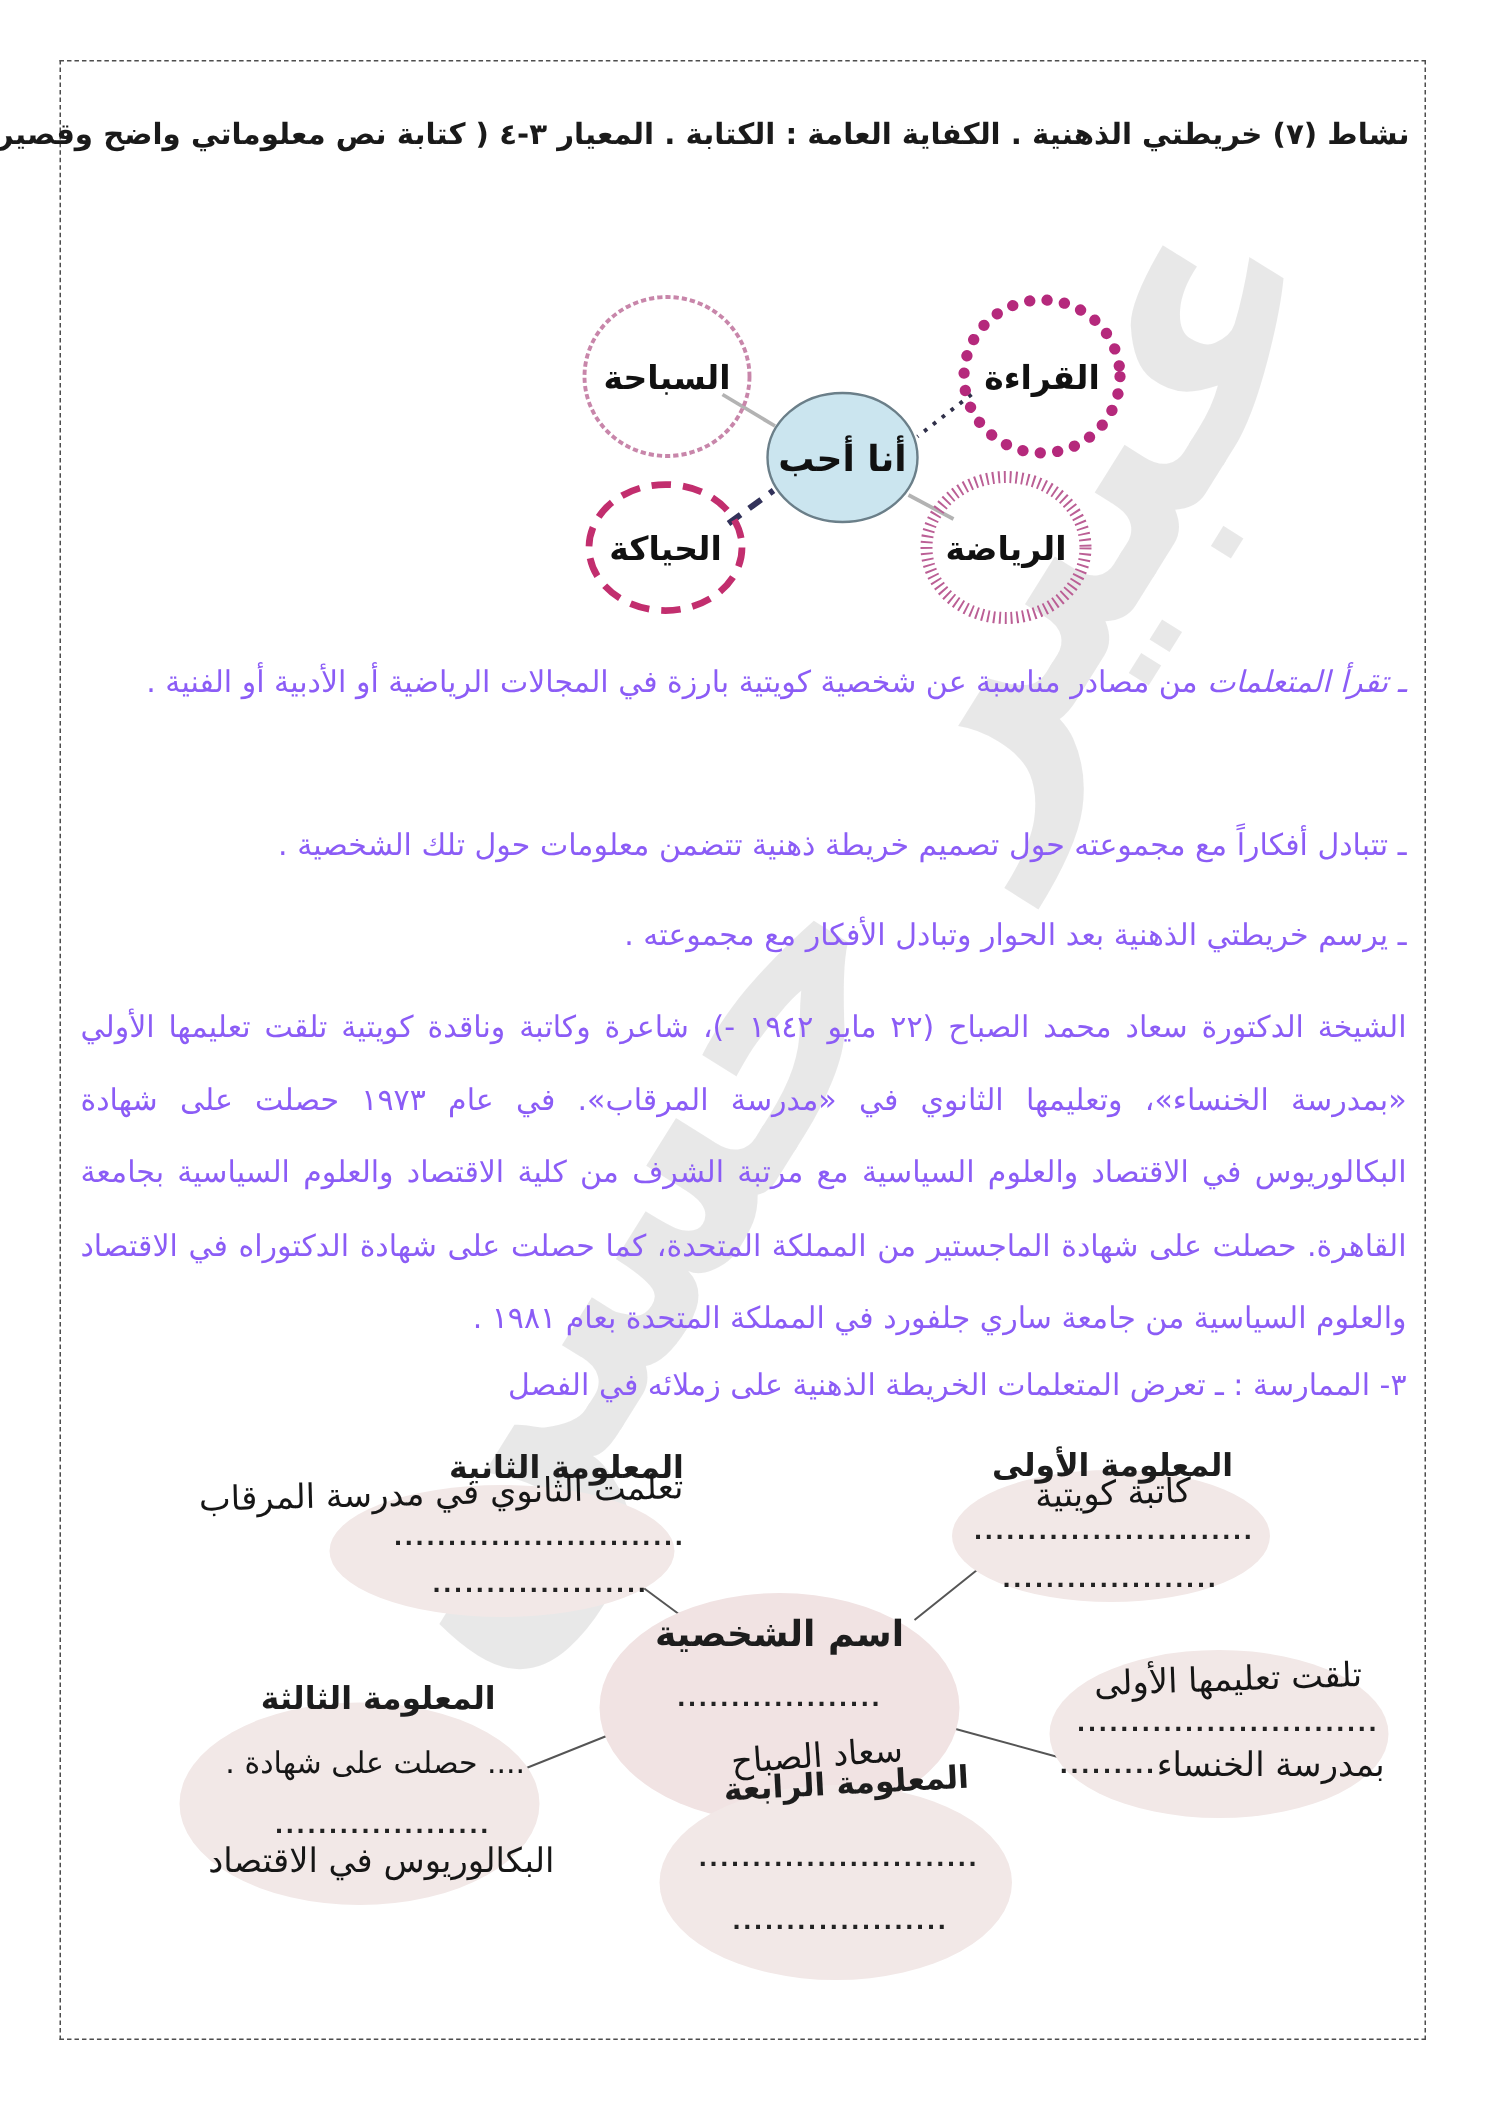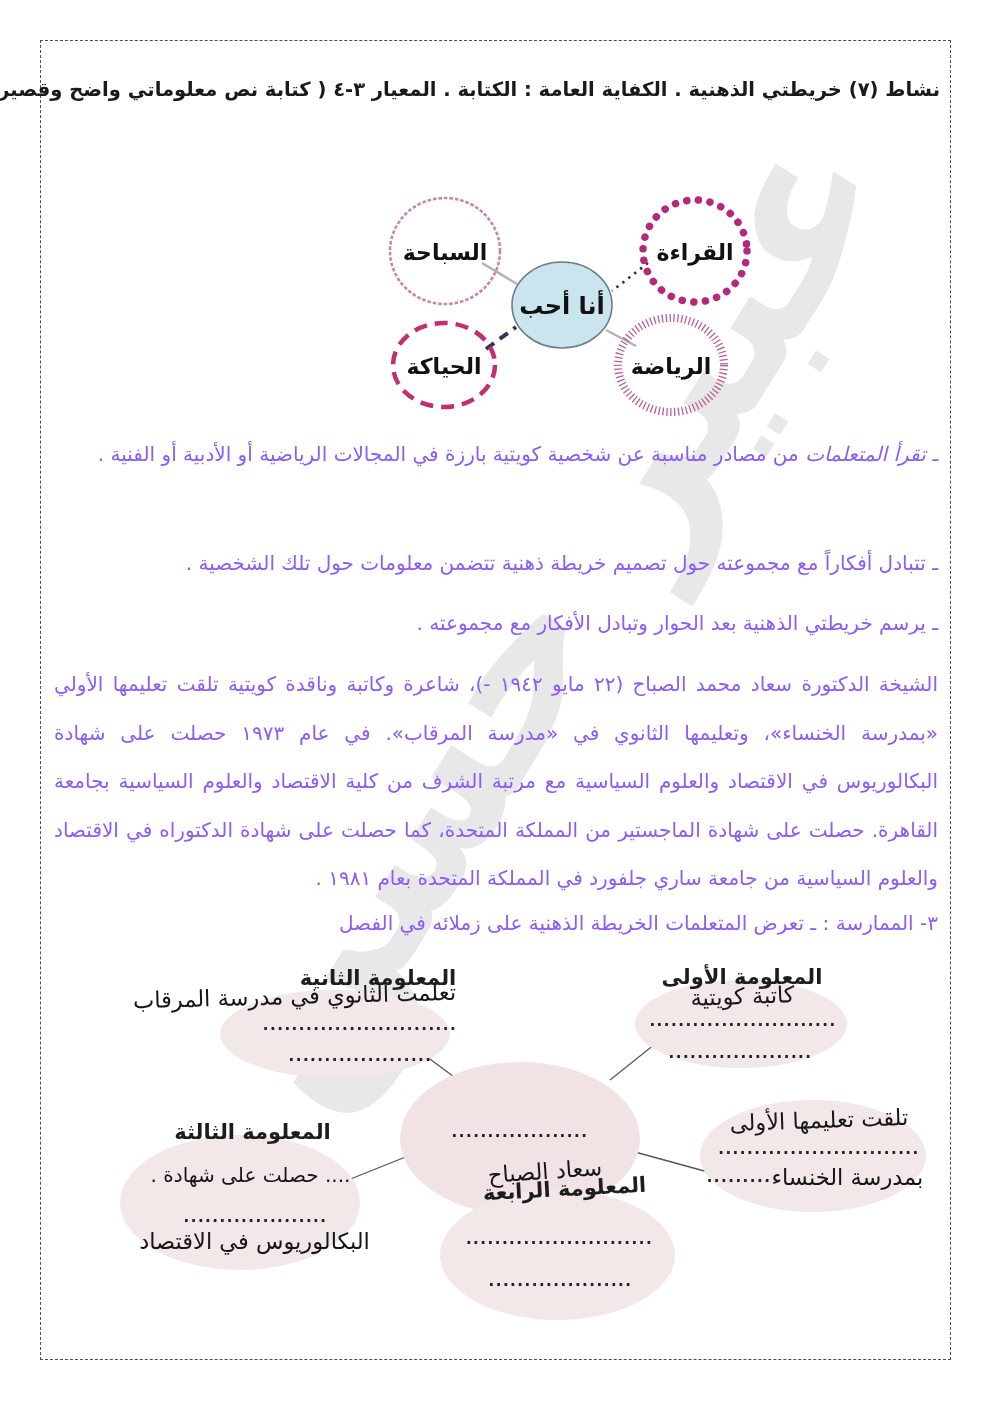--- a/index.html
+++ b/index.html
@@ -112,20 +112,21 @@
       <line x1="495" y1="257" x2="503" y2="290" stroke="#555" stroke-width="1.3"></line>
     </svg>
 
     <div class="bubble" style="left:170px;top:30px;width:230px;height:88px;"></div>
     <div class="bubble" style="left:585px;top:20px;width:212px;height:88px;"></div>
     <div class="bubble center" style="left:350px;top:102px;width:240px;height:153px;"></div>
     <div class="bubble" style="left:650px;top:140px;width:226px;height:112px;"></div>
     <div class="bubble" style="left:70px;top:175px;width:240px;height:135px;"></div>
     <div class="bubble" style="left:390px;top:230px;width:235px;height:130px;"></div>
 
+    <div class="m2t m2center-label" style="left:360px;top:112px;width:220px;height:34px;">اسم الشخصية</div>
     <div class="m2t dots" style="left:370px;top:162px;width:200px;height:20px;">...................</div>
     <div class="m2t hand" style="left:400px;top:196px;width:190px;height:30px;transform:rotate(-4deg);">سعاد الصباح</div>
 
     <div class="m2t m2label" style="left:592px;top:4px;width:200px;height:26px;">المعلومة الأولى</div>
     <div class="m2t hand" style="left:600px;top:22px;width:185px;height:28px;transform:rotate(-2deg);">كاتبة كويتية</div>
     <div class="m2t dots" style="left:593px;top:52px;width:200px;height:18px;">..........................</div>
     <div class="m2t dots" style="left:608px;top:84px;width:165px;height:18px;">....................</div>
 
     <div class="m2t m2label" style="left:228px;top:5px;width:200px;height:26px;text-align:center;">المعلومة الثانية</div>
     <div class="m2t hand" style="left:42px;top:21px;width:405px;height:30px;transform:rotate(-1.5deg);">تعلمت الثانوي في مدرسة المرقاب</div>

